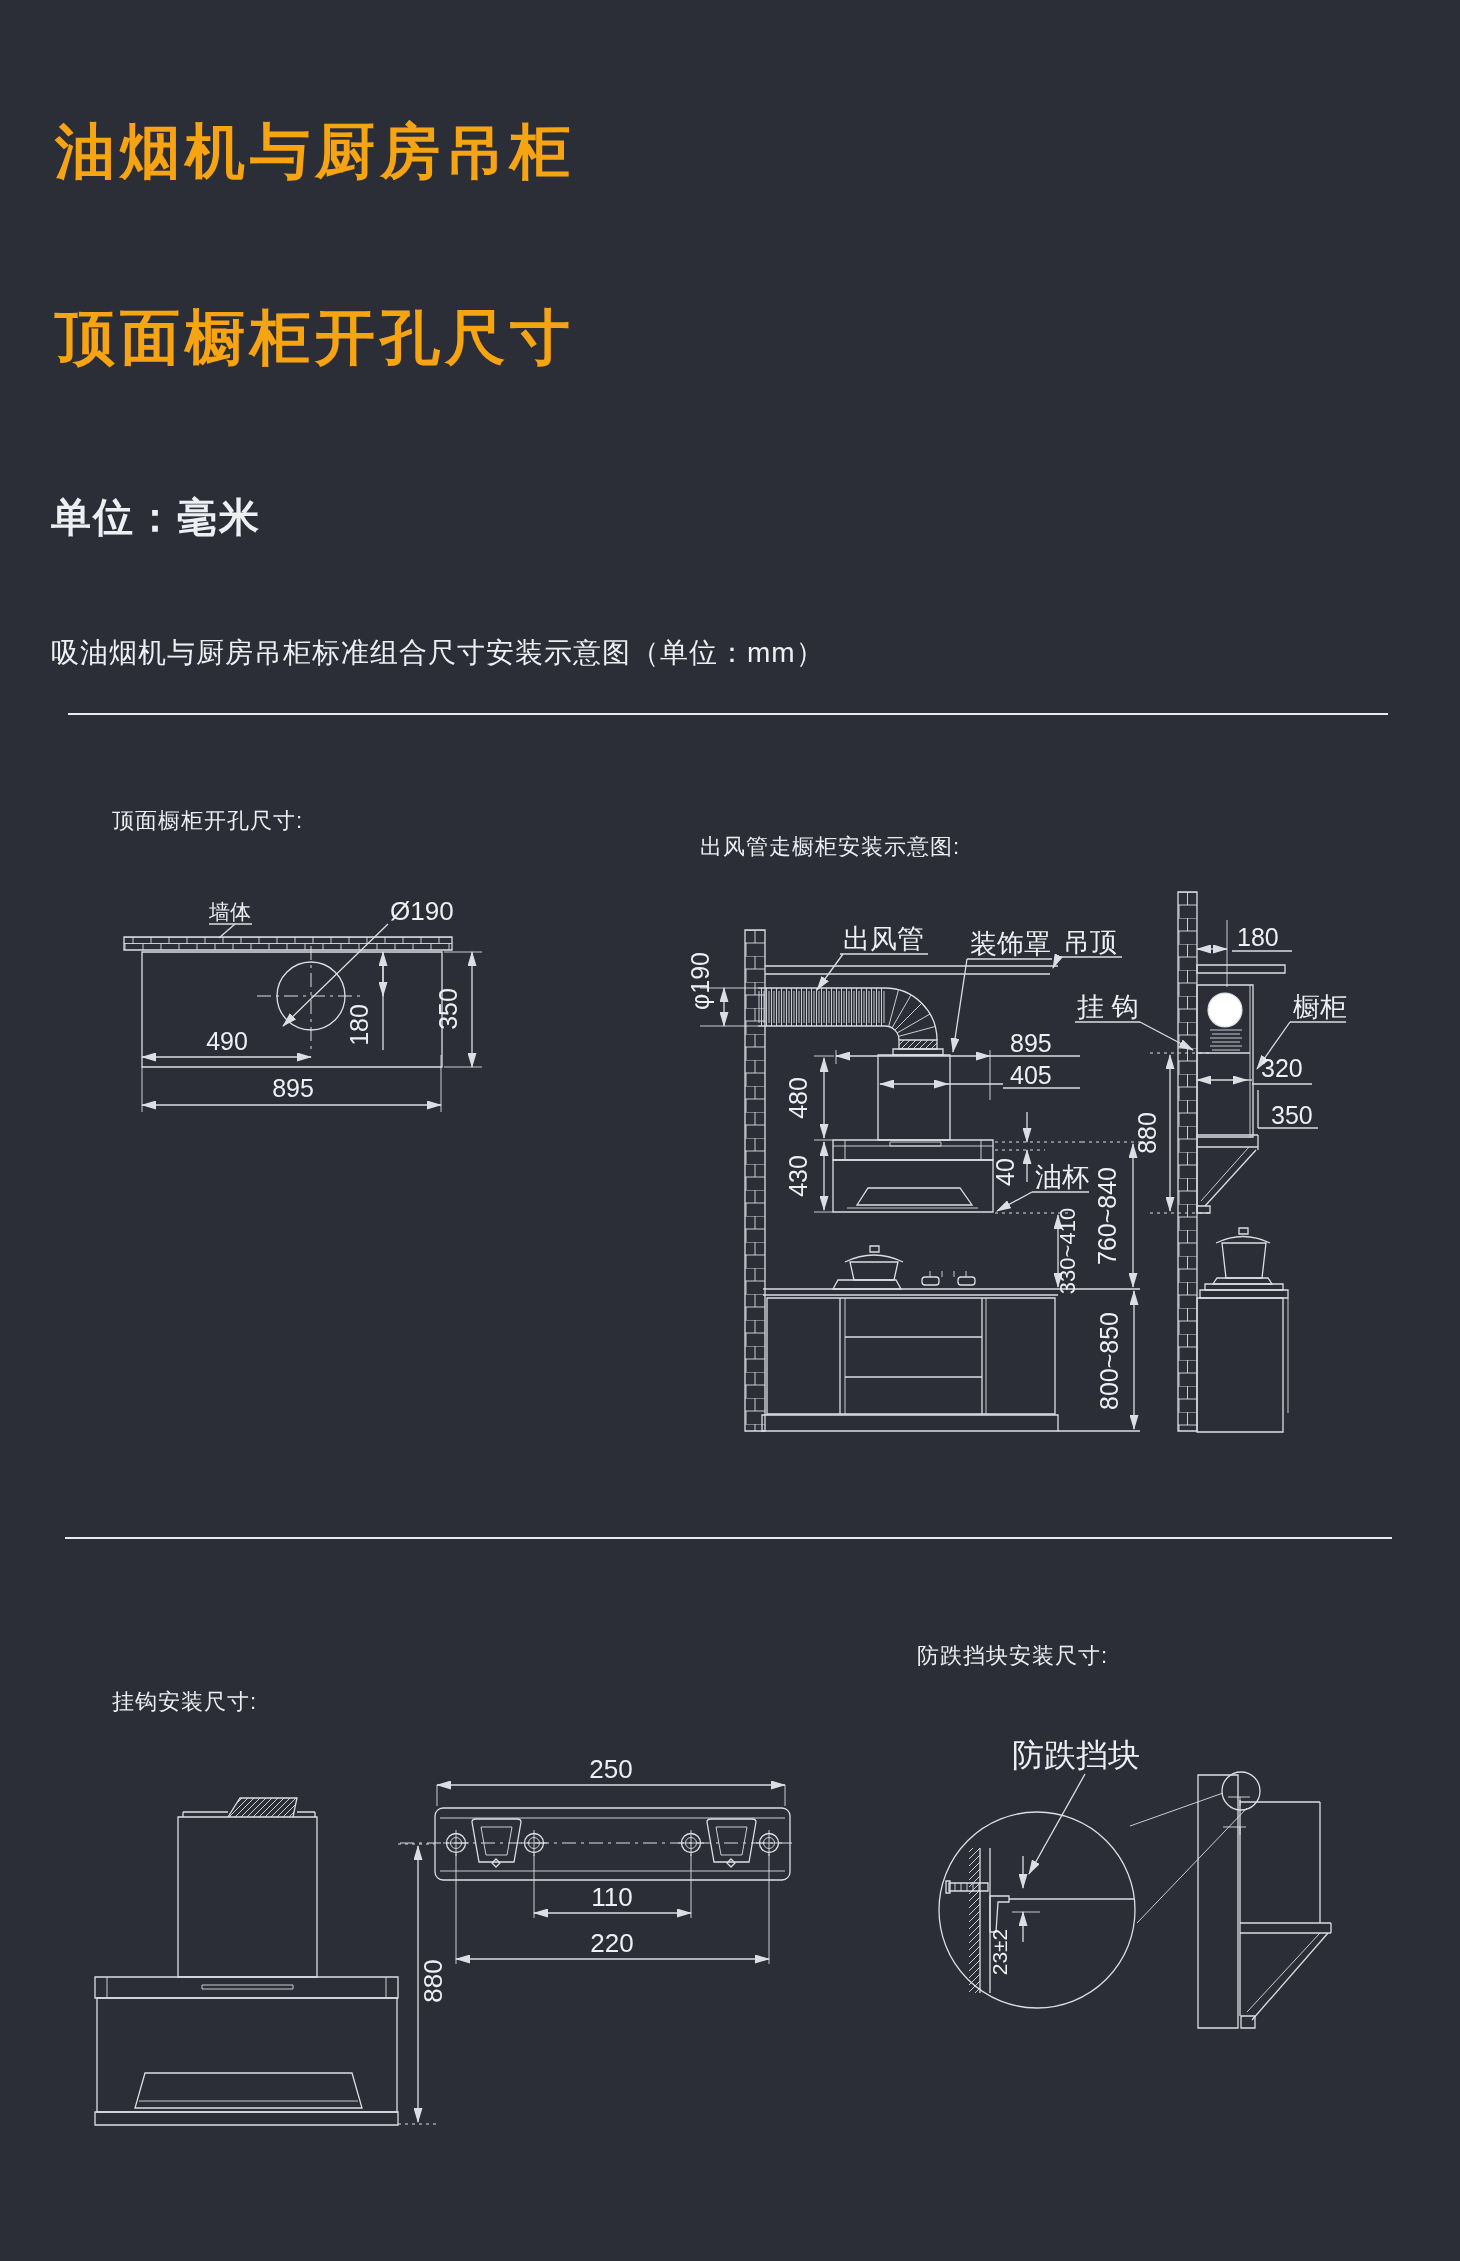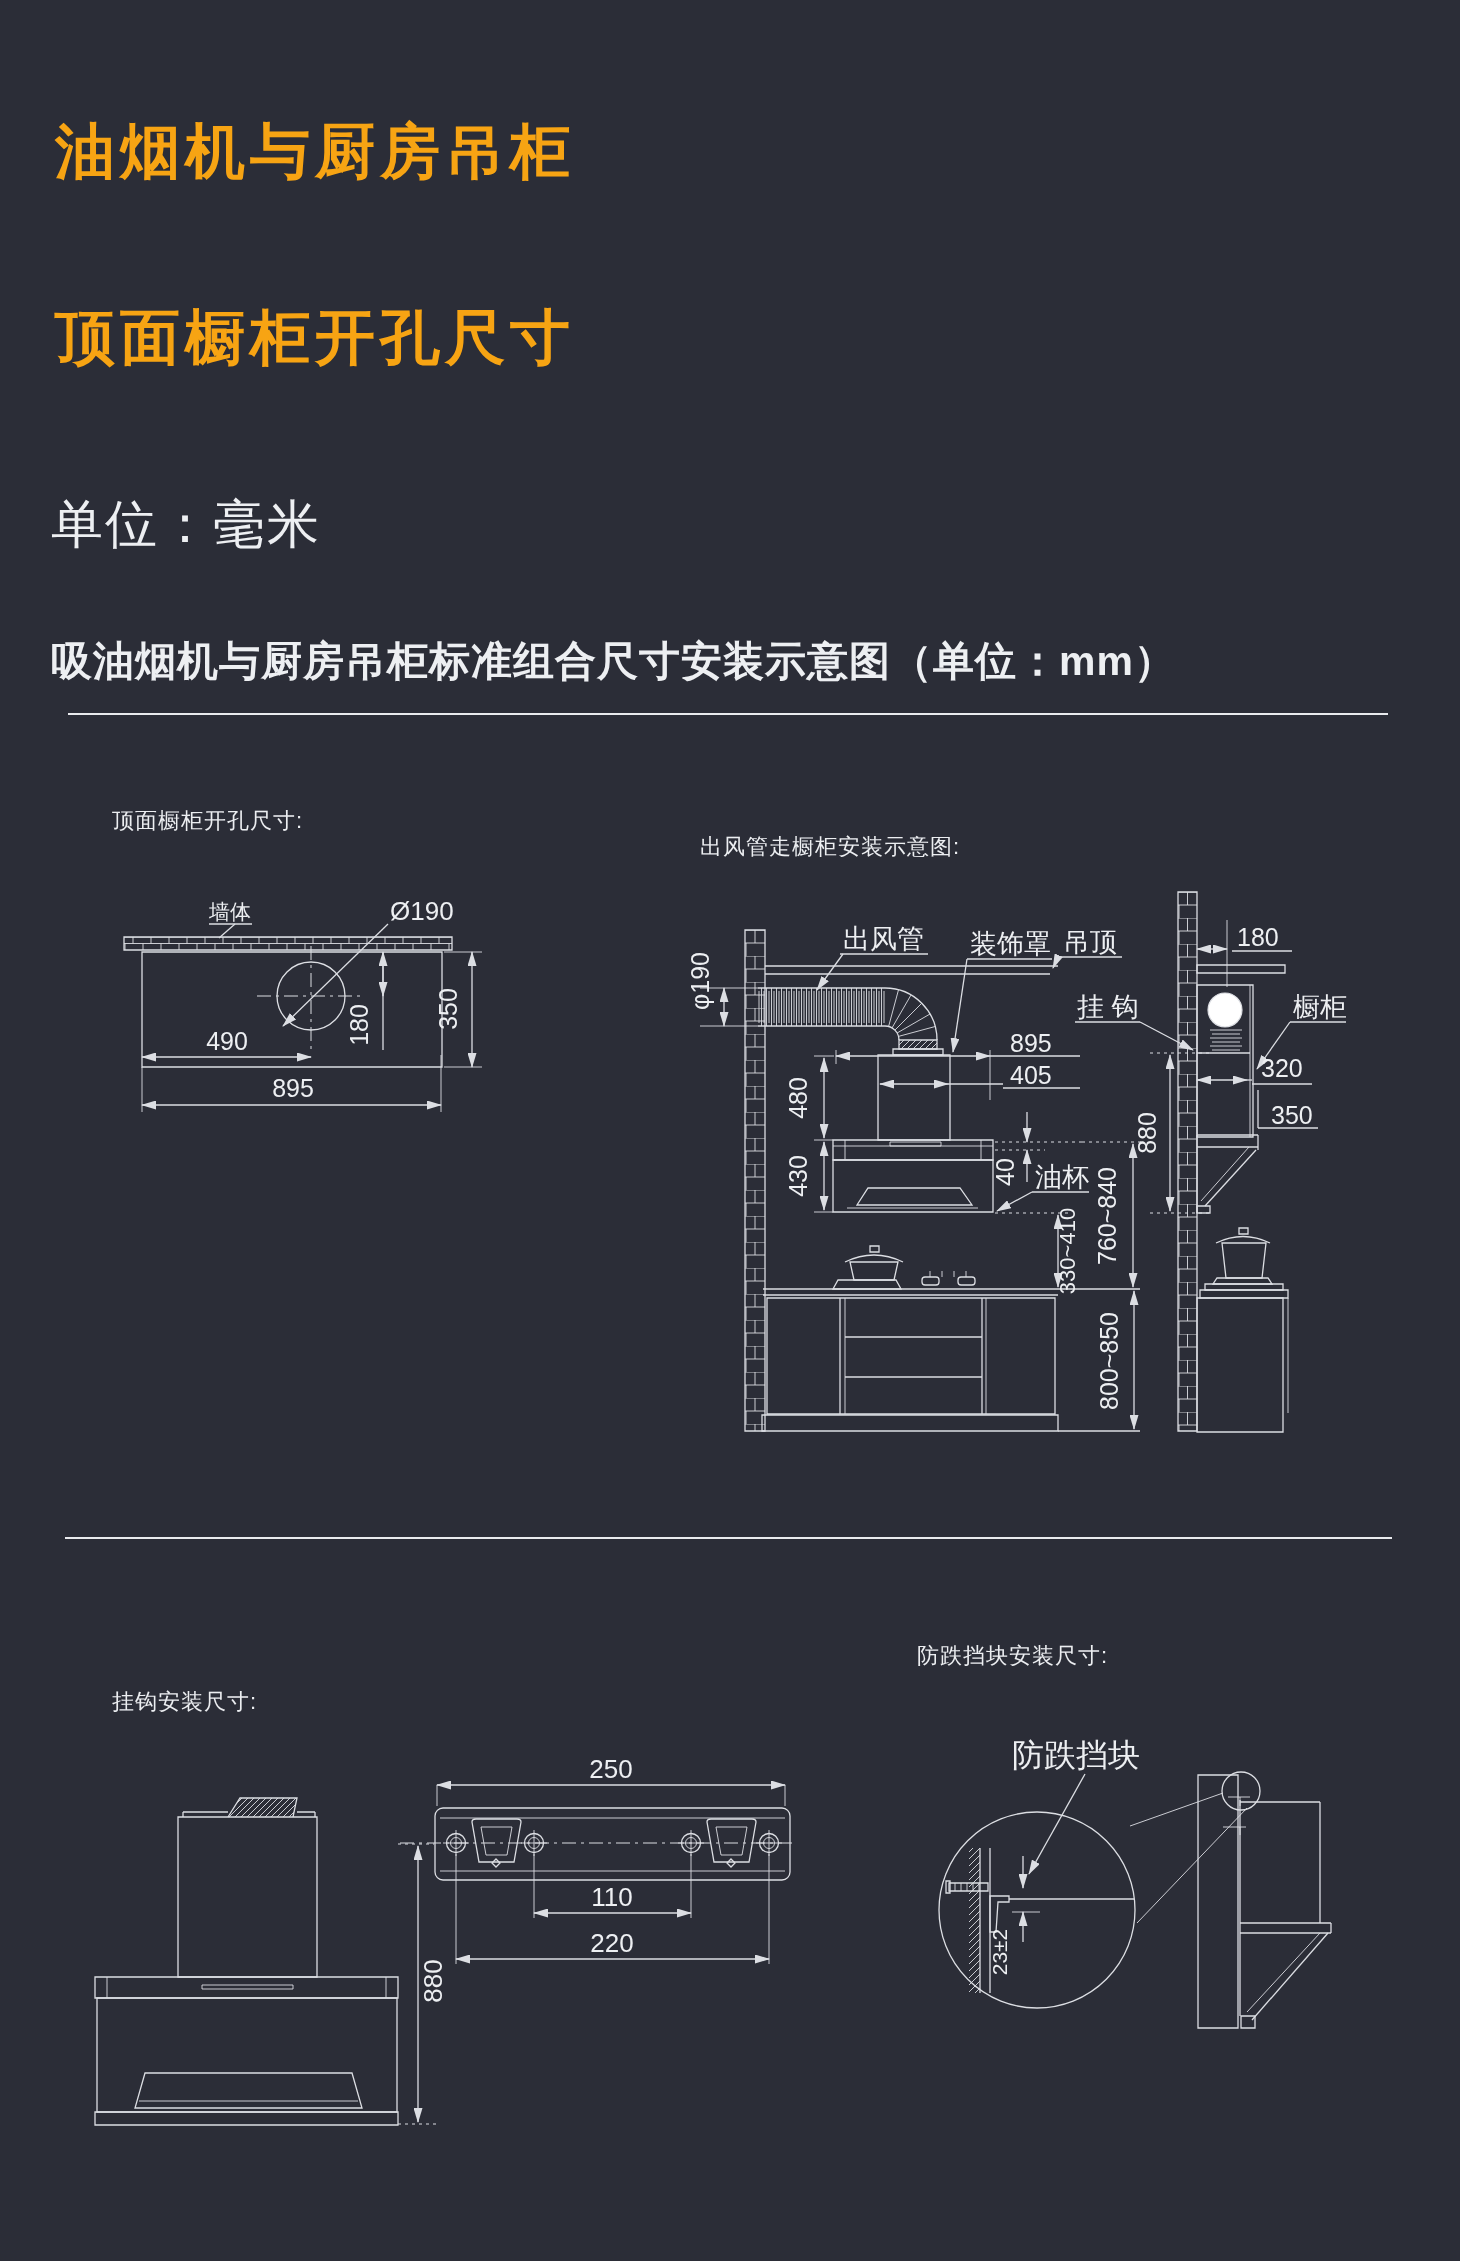--- a/index.html
+++ b/index.html
@@ -10,22 +10,22 @@
     width:1460px;height:2261px;position:relative;overflow:hidden;
     background:var(--bg);
     font-family:"Liberation Sans","DejaVu Sans",sans-serif;
     color:var(--ink);
   }
   .abs{position:absolute;}
   .title{
     color:var(--accent);font-size:60px;font-weight:700;letter-spacing:5px;
     line-height:1;white-space:nowrap;
   }
-  .unit{font-size:52px;font-weight:400;letter-spacing:2px;white-space:nowrap;}
-  .subtitle{font-size:41px;font-weight:700;letter-spacing:1px;white-space:nowrap;}
+  .unit{font-size:40px;font-weight:700;letter-spacing:2px;white-space:nowrap;}
+  .subtitle{font-size:28px;font-weight:400;letter-spacing:1px;white-space:nowrap;}
   .divider{height:2px;background:#e9eaee;}
   .sec{font-size:22px;font-weight:400;letter-spacing:1px;white-space:nowrap;color:#eceef1;}
   svg{position:absolute;overflow:visible;}
   svg *{vector-effect:non-scaling-stroke;}
   .s  {stroke:var(--line);stroke-width:1.3;fill:none;}
   .thin{stroke:var(--line);stroke-width:.9;fill:none;}
   .dash{stroke:var(--line);stroke-width:1.1;fill:none;stroke-dasharray:3 4;}
   .cl  {stroke:var(--line);stroke-width:1;fill:none;stroke-dasharray:14 5 3 5;}
   .fillw{fill:#fff;stroke:var(--line);stroke-width:1.2;}
   .arr {fill:var(--line);stroke:none;}

